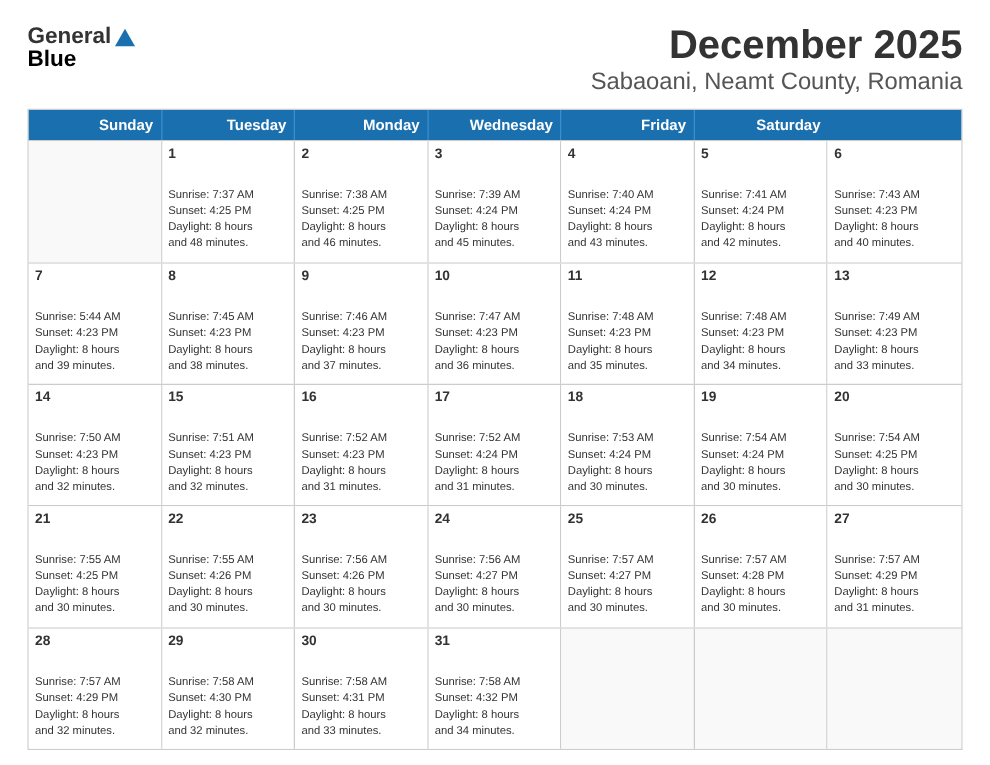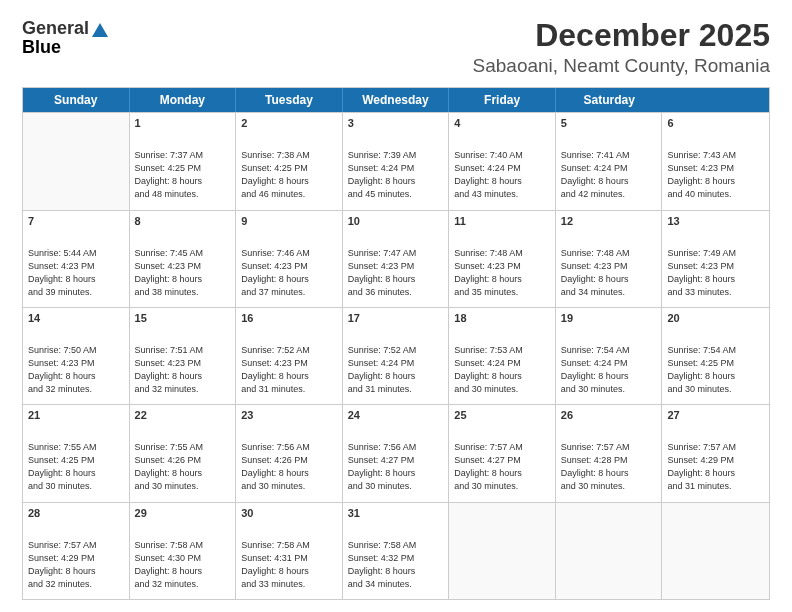--- a/index.html
+++ b/index.html
@@ -55,21 +55,21 @@
     .calendar-header-row {
       display: grid;
       grid-template-columns: repeat(7, 1fr);
       background: #1a6faf;
     }
     .calendar-header-cell {
       color: #fff;
       font-size: 12px;
       font-weight: bold;
       padding: 5px 6px;
-      text-align: center;
+      text-align: right;
       border-right: 1px solid #3a8fcf;
     }
     .calendar-header-cell:last-child {
       border-right: none;
     }
     .calendar-body {
       flex: 1;
       display: flex;
       flex-direction: column;
     }
@@ -123,22 +123,22 @@
     </div>
     <div class="title-section">
       <div class="month-title">December 2025</div>
       <div class="subtitle">Sabaoani, Neamt County, Romania</div>
     </div>
   </div>
 
   <div class="calendar">
     <div class="calendar-header-row">
       <div class="calendar-header-cell">Sunday</div>
+      <div class="calendar-header-cell">Tuesday</div>
       <div class="calendar-header-cell">Monday</div>
-      <div class="calendar-header-cell">Tuesday</div>
       <div class="calendar-header-cell">Wednesday</div>
       <div class="calendar-header-cell">Friday</div>
       <div class="calendar-header-cell">Saturday</div>
     </div>
     <div class="calendar-body" id="calendar-body">
     <div class="calendar-week">
           <div class="calendar-cell empty"></div>
           <div class="calendar-cell">
             <div class="day-number">1</div>
             <div class="cell-info" style="white-space: pre-line;">Sunrise: 7:37 AM

